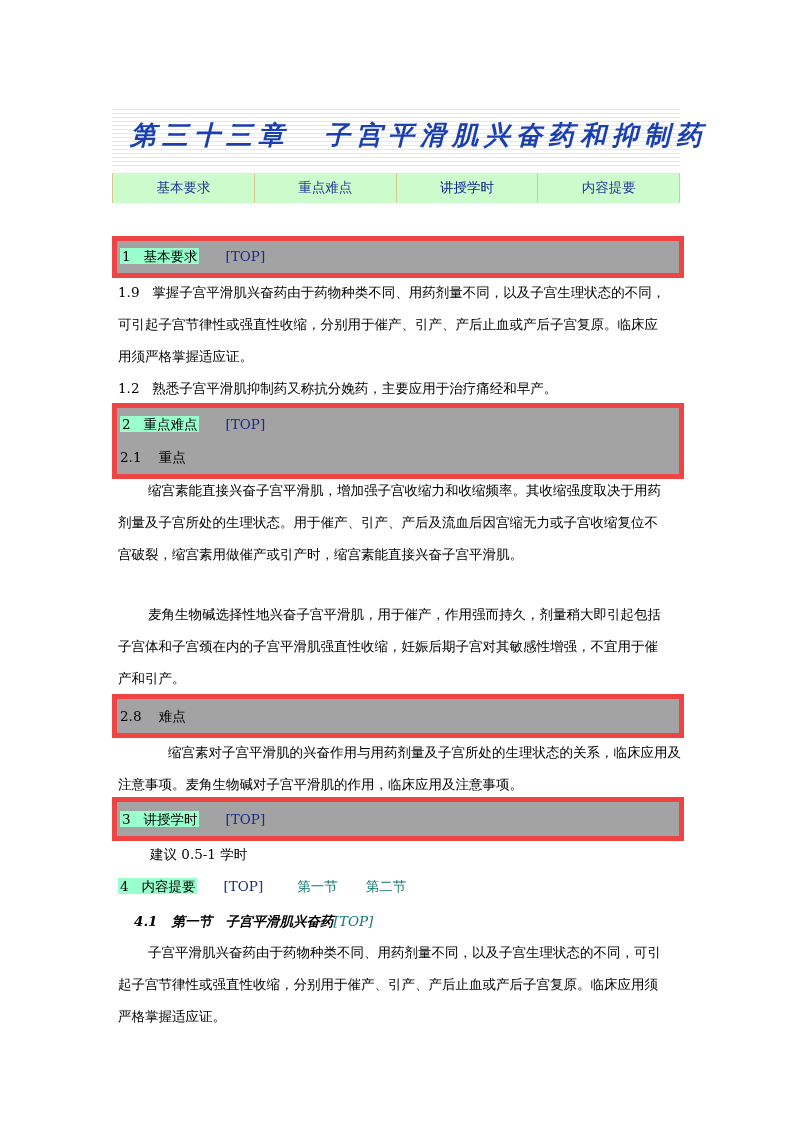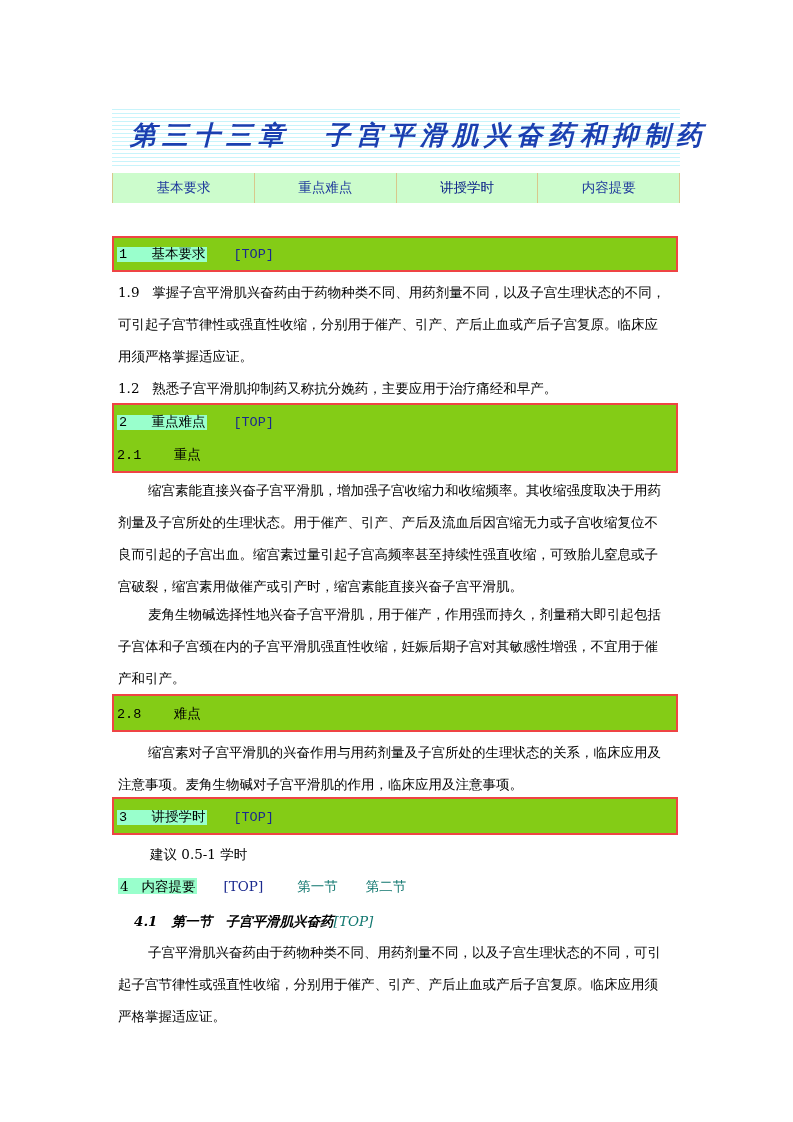--- a/index.html
+++ b/index.html
@@ -18,21 +18,21 @@
   
   .nav { position: absolute; left: 112px; top: 165px; width: 568px; height: 30px; display: flex;
          background: #ccfccc; }
   .nav-item { flex: 1; display: flex; align-items: center; justify-content: center;
               font-size: 13.5px; color: #1f3a9c; border-left: 1.5px solid #d8c88c; cursor: pointer;
               font-family: "DejaVu Sans", sans-serif; }
   .nav-item:last-child { border-right: 1.5px solid #d8c88c; }
   .nav-item.active { color: #0b2288; }
 
   
-  .box { position: absolute; left: 112px; width: 562px; border: 2px solid #ef4444; background: #84cc16; font-family: Liberation Mono, monospace; }
+  .box { position: absolute; left: 112px; width: 562px; border: 5px solid #ef4444; background: #a3a3a3; }
   .hl { background: #99ffcc; padding: 0 2px 0 2px; }
   .top-link { color: #1b2a8e; margin-left: 26px; cursor: pointer; }
   .line { position: absolute; left: 118px; font-size: 13.5px; white-space: nowrap; }
   .text { position: absolute; left: 118px; width: 563px; font-size: 13.5px; line-height: 32px; }
   .indent { text-indent: 30px; }
   .bold { font-weight: bold; }
   .link { color: #0f766e; cursor: pointer; }
 </style>
 </head>
 <body>
@@ -72,39 +72,38 @@
     <div style="position:absolute; left:3px; top:41px; font-size:13.5px; white-space:nowrap;">
       <span>2.1</span>&nbsp;&nbsp;&nbsp;&nbsp;<span>重点</span>
     </div>
   </div>
 
   <div class="text indent" style="top:466px;">
     <div>缩宫素能直接兴奋子宫平滑肌，增加强子宫收缩力和收缩频率。其收缩强度取决于用药</div>
   </div>
   <div class="text" style="top:498px;">
     <div>剂量及子宫所处的生理状态。用于催产、引产、产后及流血后因宫缩无力或子宫收缩复位不</div>
-    <div>良而引起的子宫出血。缩宫素过量引起子宫高频率甚至持续性强直收缩，可致胎儿窒息或子</div>
     <div>宫破裂，缩宫素用做催产或引产时，缩宫素能直接兴奋子宫平滑肌。</div>
   </div>
 
   <div class="text indent" style="top:590px;">
     <div>麦角生物碱选择性地兴奋子宫平滑肌，用于催产，作用强而持久，剂量稍大即引起包括</div>
   </div>
   <div class="text" style="top:622px;">
     <div>子宫体和子宫颈在内的子宫平滑肌强直性收缩，妊娠后期子宫对其敏感性增强，不宜用于催</div>
     <div>产和引产。</div>
   </div>
 
   <div class="box" style="top:686px; height:34px;">
     <div style="position:absolute; left:3px; top:9px; font-size:13.5px; white-space:nowrap;">
       <span>2.8</span>&nbsp;&nbsp;&nbsp;&nbsp;<span>难点</span>
     </div>
   </div>
 
-  <div class="text indent" style="top:728px;">
+  <div class="text indent" style="top:728px;text-align:right;">
     <div>缩宫素对子宫平滑肌的兴奋作用与用药剂量及子宫所处的生理状态的关系，临床应用及</div>
   </div>
   <div class="text" style="top:760px;">
     <div>注意事项。麦角生物碱对子宫平滑肌的作用，临床应用及注意事项。</div>
   </div>
 
   <div class="box" style="top:789px; height:34px;">
     <div style="position:absolute; left:3px; top:9px; font-size:13.5px; white-space:nowrap;">
       <span class="hl"><span>3</span>&nbsp;&nbsp; <span>讲授学时</span></span><span class="top-link">[TOP]</span>
     </div>

